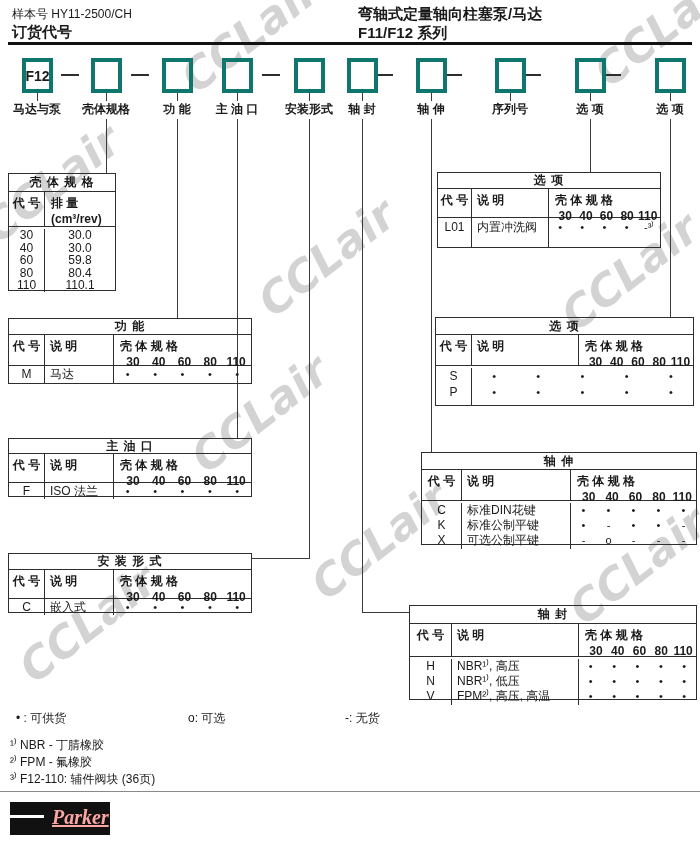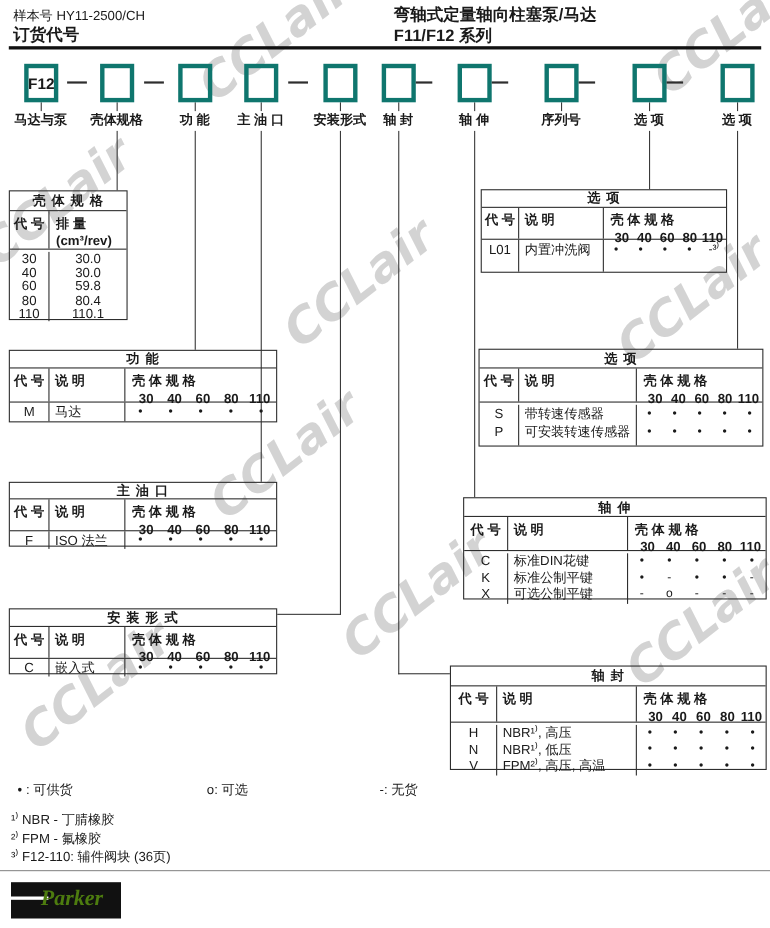--- a/index.html
+++ b/index.html
@@ -39,22 +39,22 @@
   .sg{display:grid;grid-template-columns:repeat(5,1fr);text-align:center;}
   .bd .sg{font-size:11px;}
   .rowline{line-height:var(--rh,16px);white-space:nowrap;}
   .bd .c1col .rowline,.bd .c2col .rowline{font-size:12px;}
   
   .fnote{position:absolute;font-size:12px;z-index:2;white-space:nowrap;}
   
   .plogo{position:absolute;left:10px;top:802px;width:100px;height:33px;background:#111;
          z-index:2;overflow:hidden;}
   .plogo .bar{position:absolute;left:0;top:13px;width:34px;height:3px;background:#fff;}
-  .plogo .ptxt{position:absolute;left:27px;top:4px;color:#4d7c0f;font:bold italic 20px "Liberation Serif", serif;
-         letter-spacing:0px;}
+  .plogo .ptxt{position:absolute;left:42px;top:4px;color:#fca5a5;font:bold italic 20px "Liberation Serif", serif;
+         letter-spacing:0px;text-decoration:underline;}
 </style>
 </head>
 <body>
 
 <div class="page">
 
   <div class="wm" style="left:170px;top:8px;">CCLair</div>
   <div class="wm" style="left:583px;top:2px;">CCLair</div>
   <div class="wm" style="left:-28px;top:158px;">CCLair</div>
   <div class="wm" style="left:247px;top:232px;">CCLair</div>
@@ -305,24 +305,20 @@
             <span>80</span>
             <span>110</span>
         </div>
       </div>
     </div>
     <div class="bd" style="--rh:16px;padding-top:2px;">
       <div class="c1col">
         <div class="rowline">S</div>
         <div class="rowline">P</div>
       </div>
-      <div class="c2col">
-        <div class="rowline">带转速传感器</div>
-        <div class="rowline">可安装转速传感器</div>
-      </div>
       <div class="c3col">
         <div class="sg rowline">
           <span>•</span>
             <span>•</span>
             <span>•</span>
             <span>•</span>
             <span>•</span>
         </div>
         <div class="sg rowline">
           <span>•</span>

